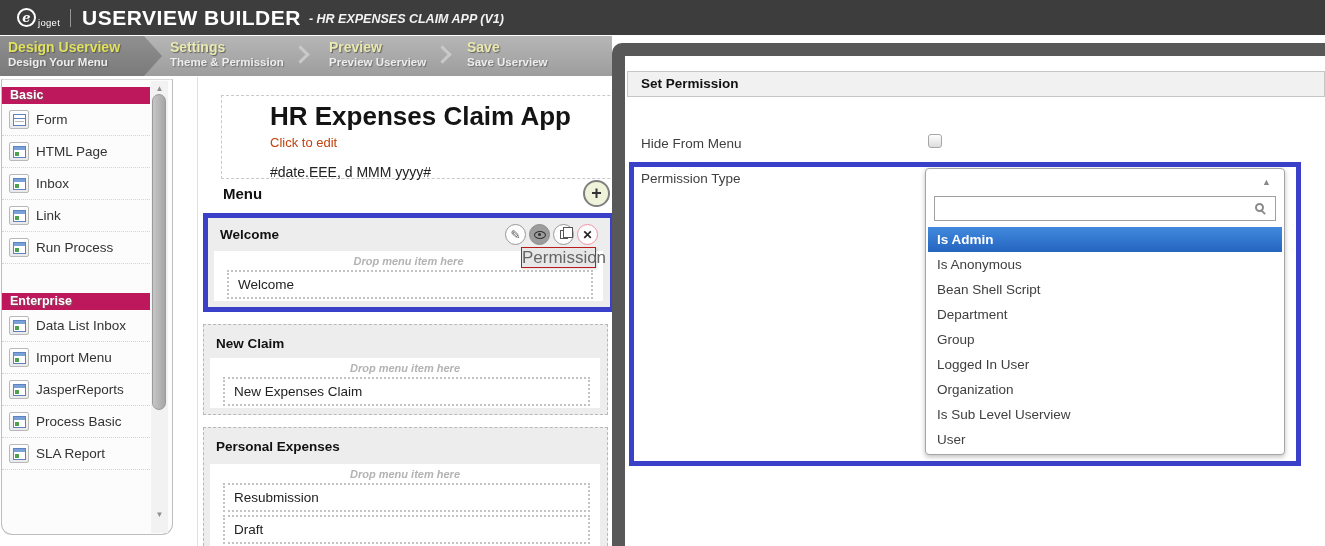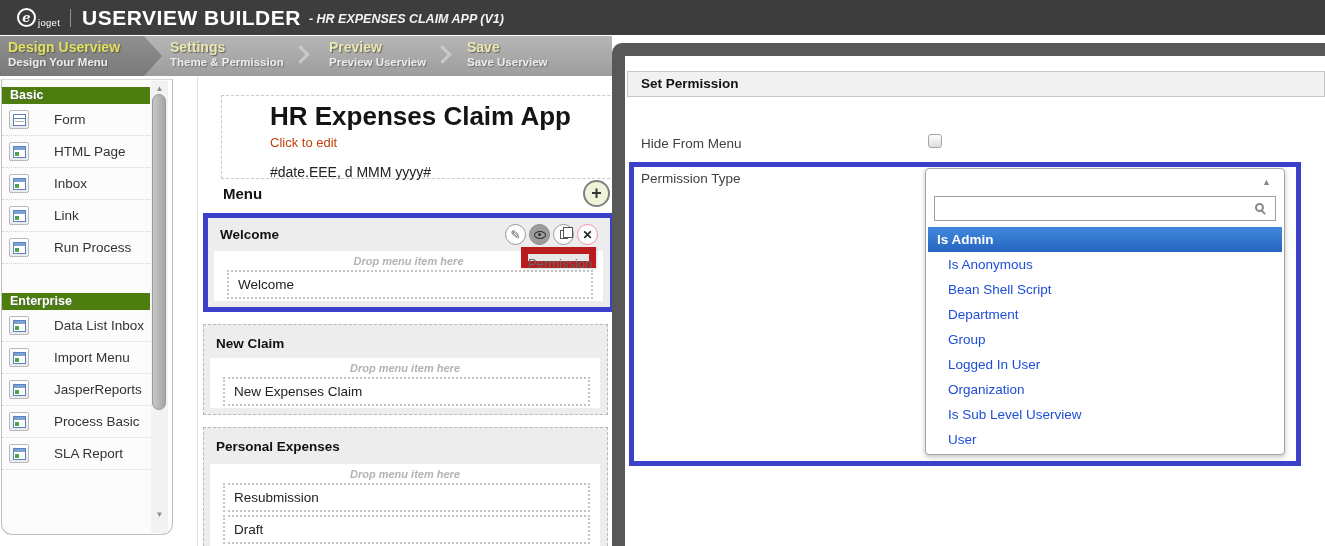--- a/index.html
+++ b/index.html
@@ -28,24 +28,24 @@
   .step.active .t { color: #e0e15e; }
   .step.p2 { left: 170px; } .step.p3 { left: 329px; } .step.p4 { left: 467px; }
   .chev { position: absolute; top: 12px; width: 13px; height: 13px;
     border-top: 3px solid #c9c9c9; border-right: 3px solid #c9c9c9; transform: rotate(45deg); }
   .chev.c1 { left: 294px; } .chev.c2 { left: 436px; }
 
   
   .sidebar { position: absolute; left: 1px; top: 79px; width: 172px; height: 456px;
     background: #fcfcfc; border: 1px solid #bdbdbd; border-top-color: #d9d9d9;
     border-radius: 0 0 11px 11px; }
-  .side-head { width: 148px; height: 17px; background: #4d7c0f; color: #fff;
+  .side-head { width: 148px; height: 17px; background: #be185d; color: #fff;
     font-size: 12.5px; font-weight: bold; line-height: 17px; padding-left: 8px;
     text-shadow: 1px 1px 1px rgba(90,110,90,.6); margin-top: 7px; }
-  .side-item { width: 148px; height: 32px; display: flex; align-items: center; gap: 25px;
+  .side-item { width: 148px; height: 32px; display: flex; align-items: center; gap: 7px;
     padding-left: 7px; border-bottom: 1px dotted #d4d4d4; font-size: 13.5px; color: #333; cursor: move; }
   .side-gap { height: 22px; }
   .icon-btn { width: 20px; height: 19px; border: 1px solid #b9b9b9; border-radius: 2px;
     background: linear-gradient(#ffffff, #e9e9e9); display: flex; align-items: center; justify-content: center; flex: 0 0 auto; }
   .win { width: 13px; height: 12px; border: 1px solid #5c82c0; background: #fff; position: relative; }
   .win::before { content: ""; position: absolute; top: 0; left: 0; right: 0; height: 3px; background: #7aa2d8; }
   .win::after { content: ""; position: absolute; left: 1px; top: 5px; bottom: 1px; width: 4px; background: #4ea24e; }
   .win.formv::before { background: #fff; border-bottom: 1px solid #5c82c0; }
   .win.formv::after { left: 1px; right: 1px; width: auto; top: 6px;
     background: repeating-linear-gradient(180deg, #b9b9b9 0 1px, transparent 1px 3px); }
@@ -85,21 +85,21 @@
     display: flex; align-items: center; justify-content: center; cursor: pointer; }
   .act.eye-on { background: #9c9c9c; border-color: #8a8a8a; }
   .act.del { border-color: #ef93a8; }
   .pencil-glyph { font-size: 12px; color: #555; transform: rotate(0deg); }
   .eye-shape { width: 12px; height: 8px; border: 1.5px solid #2f2f2f; border-radius: 50%; position: relative; }
   .eye-shape::after { content: ""; position: absolute; left: 3px; top: 1.5px; width: 3px; height: 3px; background: #2f2f2f; border-radius: 50%; }
   .copy-shape { width: 8px; height: 9px; border: 1px solid #555; background: #fff; position: relative; }
   .copy-shape::after { content: ""; position: absolute; left: 2px; top: -4px; width: 8px; height: 9px; border: 1px solid #555; background: #fff; }
   .x-glyph { font-size: 12px; font-weight: bold; color: #222; }
   .perm-tooltip { position: absolute; top: 29px; right: 14px; width: 75px; height: 21px;
-    background: #e7e7e7; border: 7px solid #b91c1c; color: #666; font-size: 13px;
+    background: #e7e7e7; border: 1px solid #b91c1c; color: #666; font-size: 17px;
     text-align: center; line-height: 19px; box-shadow: 1px 1px 2px rgba(0,0,0,.15); }
 
   
   .modal-frame { position: absolute; left: 612px; top: 43px; width: 713px; height: 503px;
     background: #585858; border-radius: 10px 0 0 0; z-index: 10; }
   .modal-content { position: absolute; left: 625px; top: 56px; width: 700px; height: 490px;
     background: #fff; z-index: 11; }
   .modal-header { position: absolute; left: 2px; top: 15px; width: 698px; height: 26px;
     background: #f1f1f1; border: 1px solid #c6c6c6; font-size: 13.5px; font-weight: bold;
     color: #111; line-height: 24px; padding-left: 13px; }
@@ -116,21 +116,21 @@
   .dd-arrow { position: absolute; right: 13px; top: 8px; font-size: 9px; color: #888; cursor: pointer; }
   .dd-search { position: absolute; left: 8px; right: 8px; top: 27px; height: 25px;
     border: 1px solid #a0a0a0; background: #fff; }
   .dd-search input { position: absolute; left: 4px; top: 2px; width: 300px; height: 19px;
     border: none; outline: none; font-size: 13px; font-family: "Liberation Sans", sans-serif; }
   .mag { position: absolute; right: 11px; top: 6px; width: 9px; height: 9px;
     border: 2px solid #8a8a8a; border-radius: 50%; }
   .mag::after { content: ""; position: absolute; width: 2px; height: 6px; background: #8a8a8a;
     right: -2px; bottom: -5px; transform: rotate(-45deg); }
   .dd-list { position: absolute; left: 0; right: 0; top: 58px; list-style: none; }
-  .dd-list li { height: 25px; line-height: 25px; padding-left: 22px; font-size: 13.5px; color: #1d4ed8; cursor: pointer; }
+  .dd-list li { height: 25px; line-height: 25px; padding-left: 11px; font-size: 13.5px; color: #404040; cursor: pointer; }
   .dd-list li.hl { margin: 0 2px; padding-left: 9px; color: #fff; font-weight: bold;
     background: linear-gradient(#4189dd, #2565c0); }
 </style>
 </head>
 <body>
 
 <div id="app">
 
   <header class="topbar">
     <span class="logo-circle">e</span>

